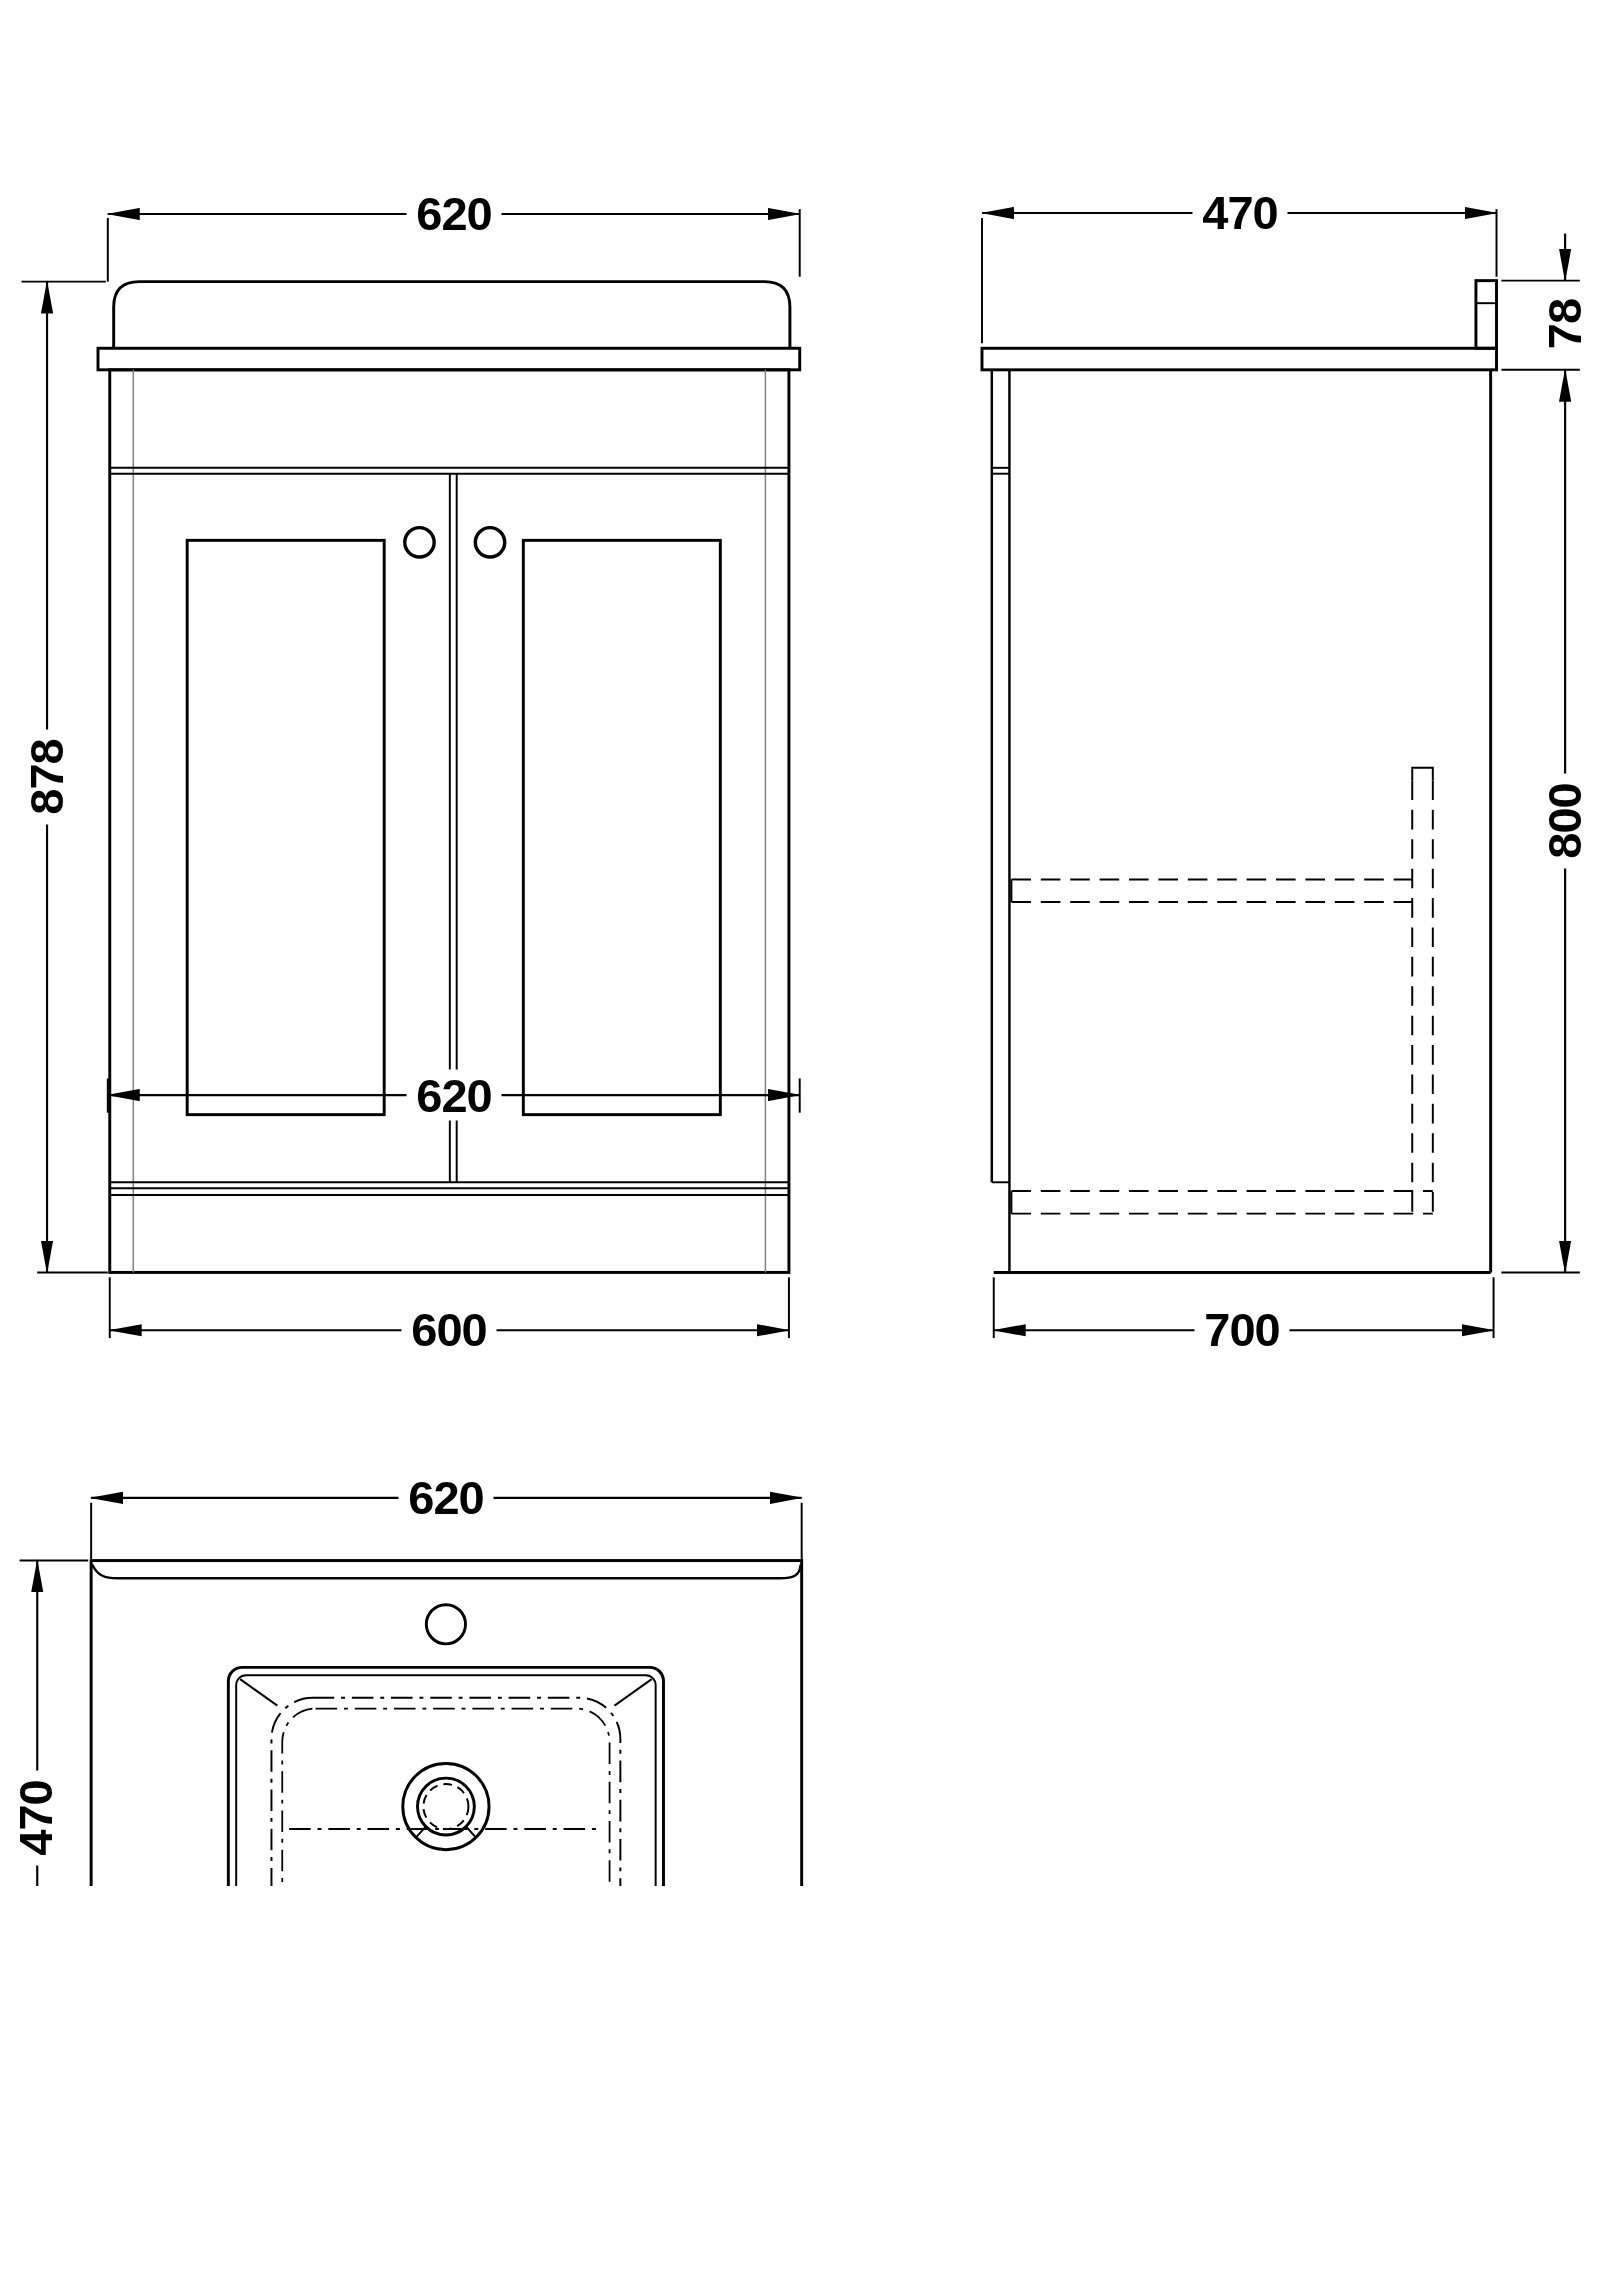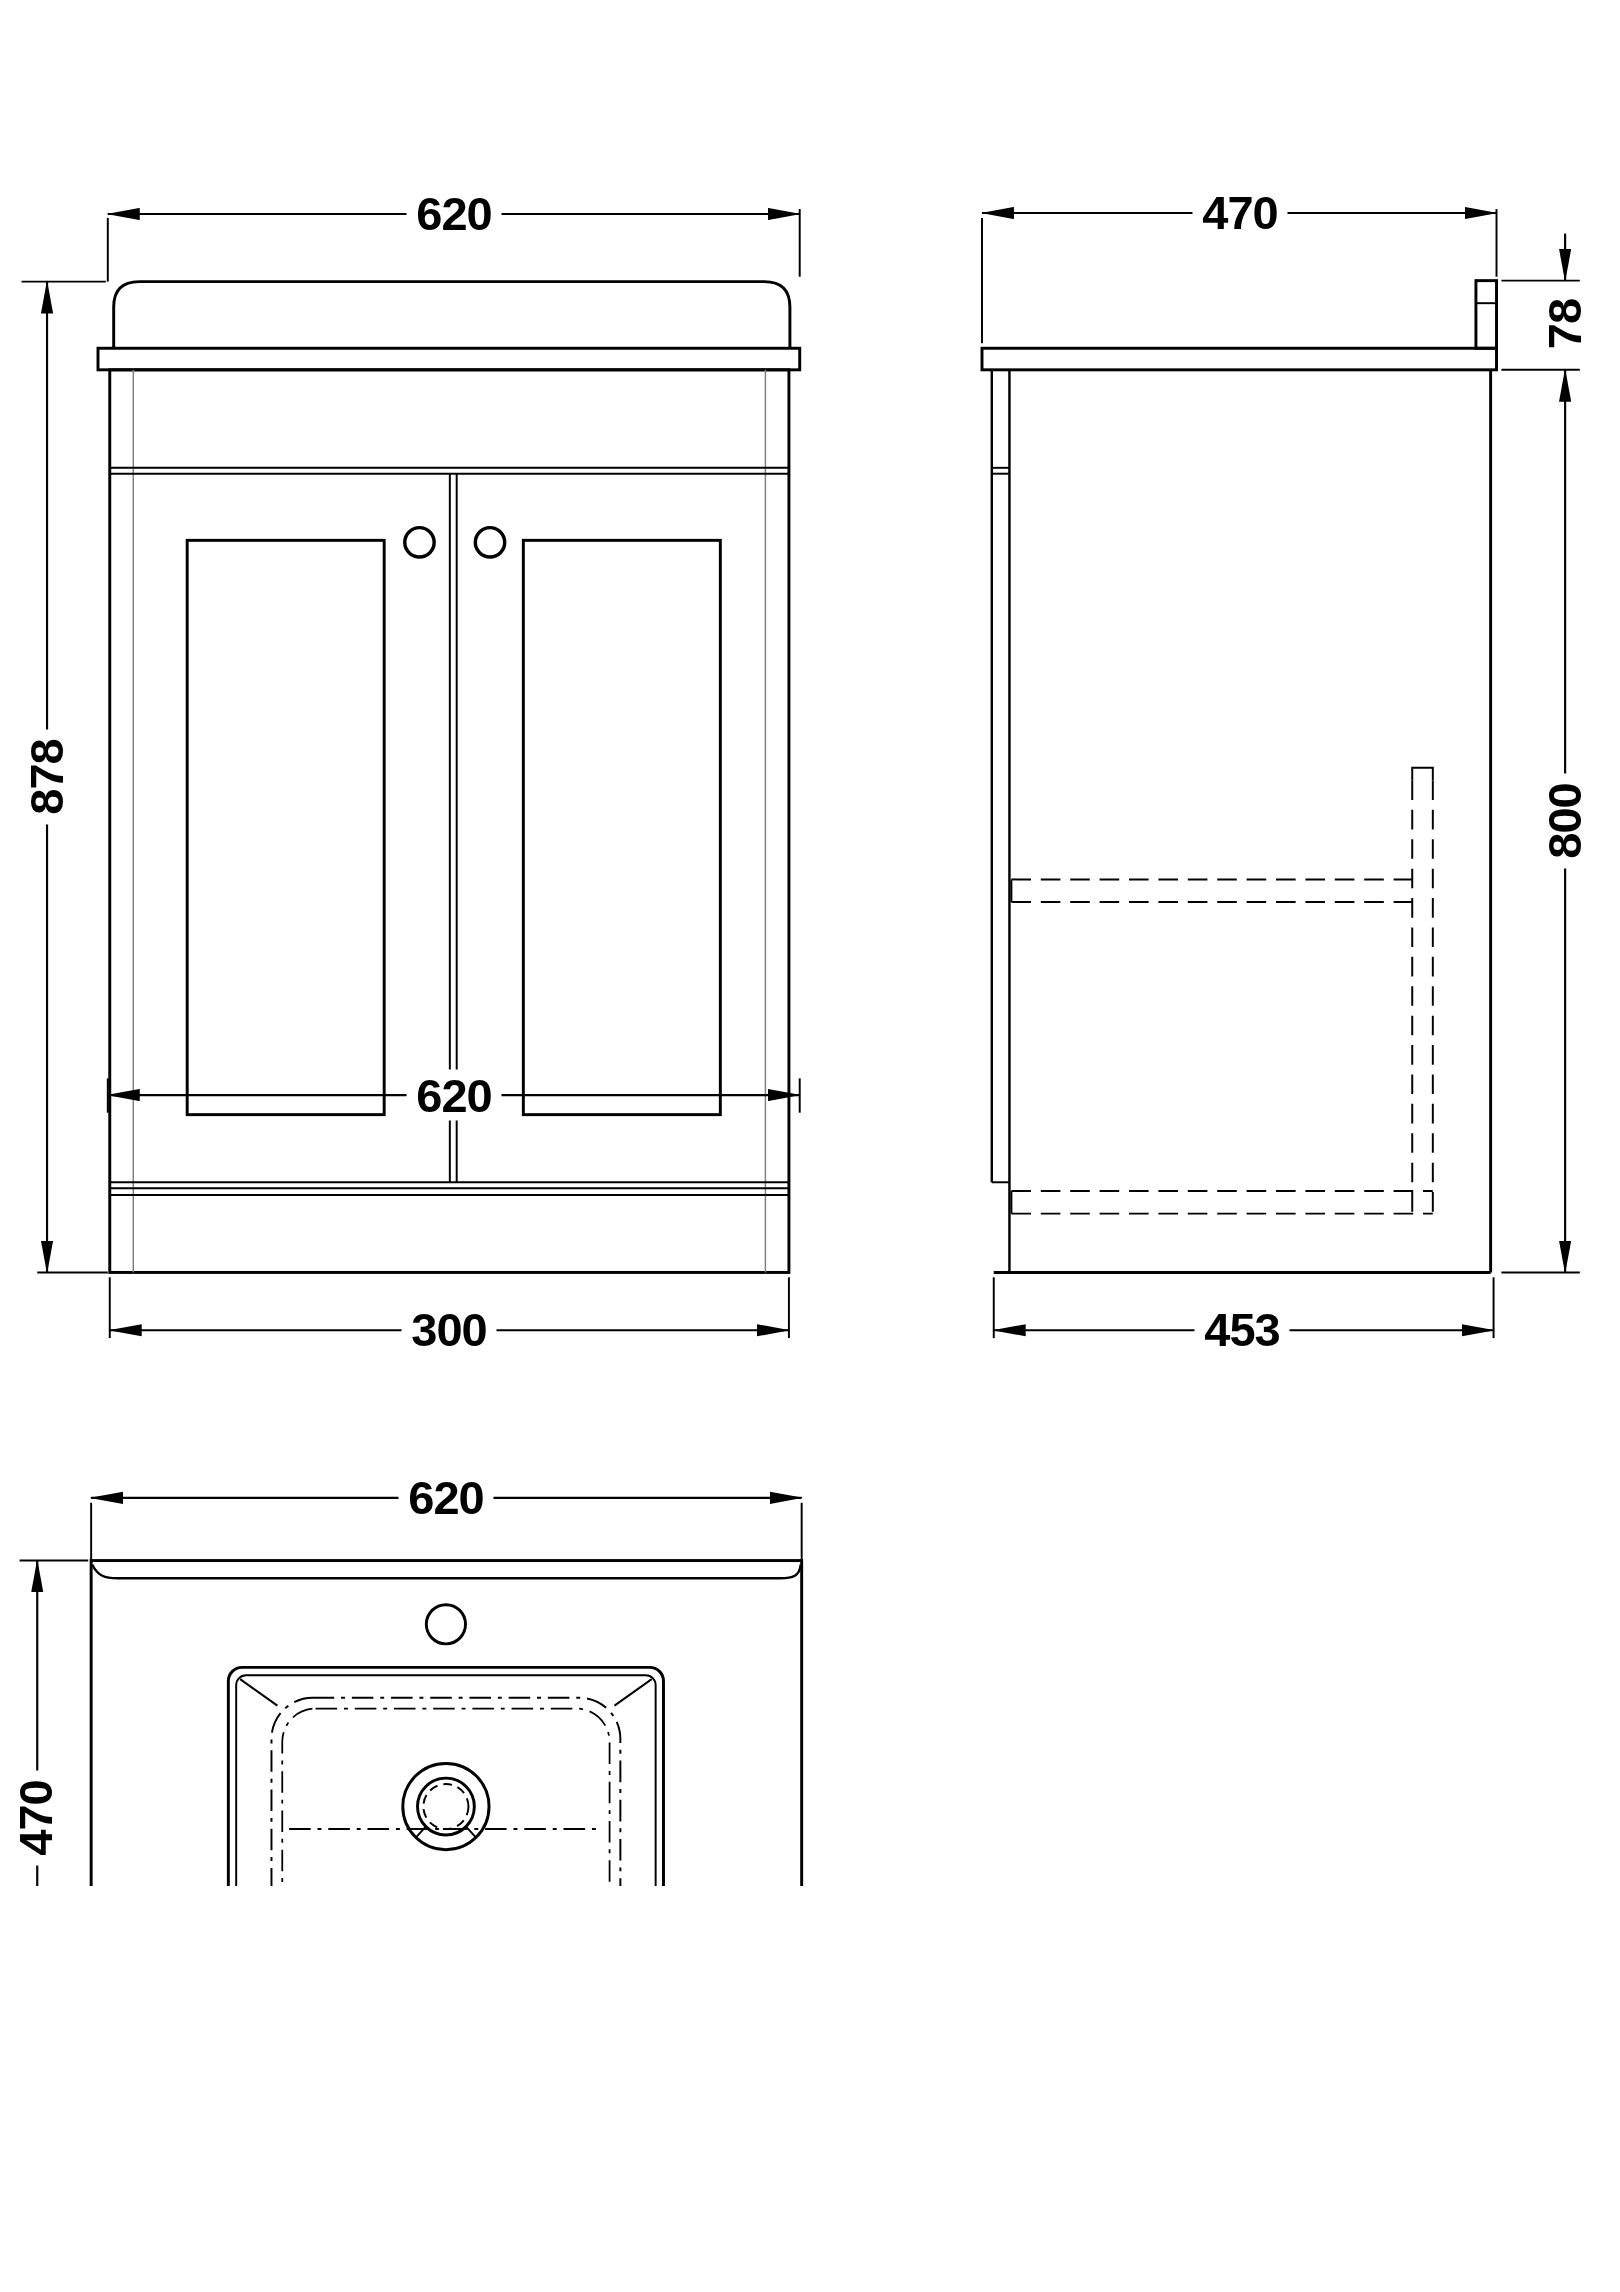--- a/index.html
+++ b/index.html
@@ -184,27 +184,27 @@
       <line x1="38" y1="1592" x2="38" y2="2117" marker-start="url(#arr)" marker-end="url(#arr)"></line>
     </g>
   </svg>
 
   <div class="dim-label" style="left:454px;top:213px;">620</div>
 
   <div class="dim-label vertical" style="left:46px;top:777px;">878</div>
 
   <div class="dim-label" style="left:454px;top:1095px;">620</div>
 
-  <div class="dim-label" style="left:449px;top:1329px;">300</div>
+  <div class="dim-label" style="left:449px;top:1329px;">600</div>
 
   <div class="dim-label" style="left:1240px;top:212px;">470</div>
 
   <div class="dim-label vertical" style="left:1564px;top:324px;">78</div>
 
   <div class="dim-label vertical" style="left:1564px;top:821px;">800</div>
 
-  <div class="dim-label" style="left:1242px;top:1329px;">453</div>
+  <div class="dim-label" style="left:1242px;top:1329px;">700</div>
 
   <div class="dim-label" style="left:446px;top:1497px;">620</div>
 
   <div class="dim-label vertical" style="left:35px;top:1818px;">470</div>
 </div>
 
 
 </body></html>

